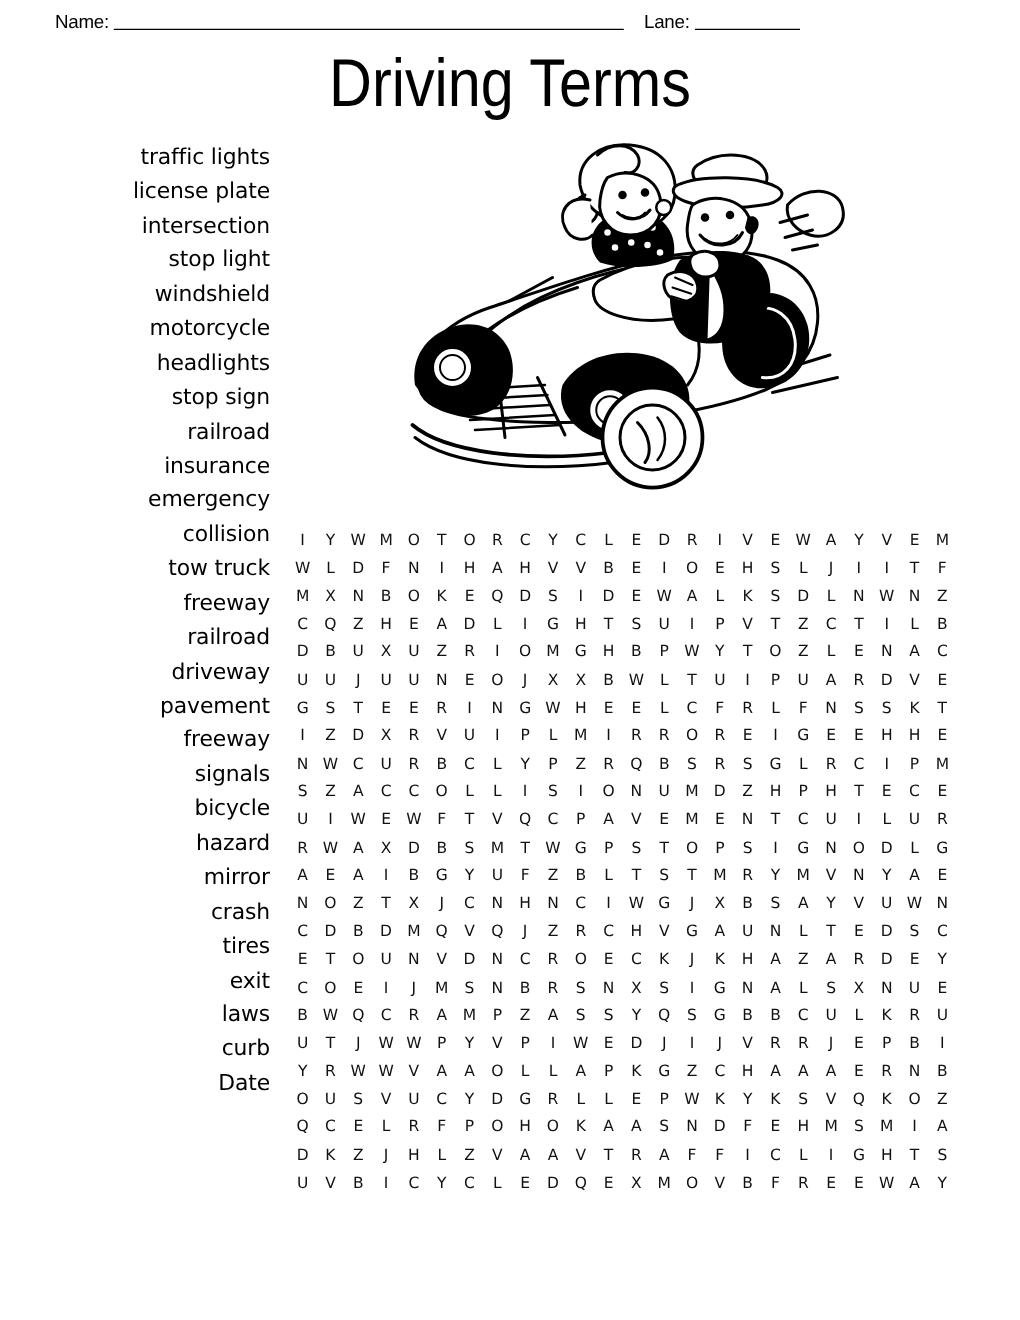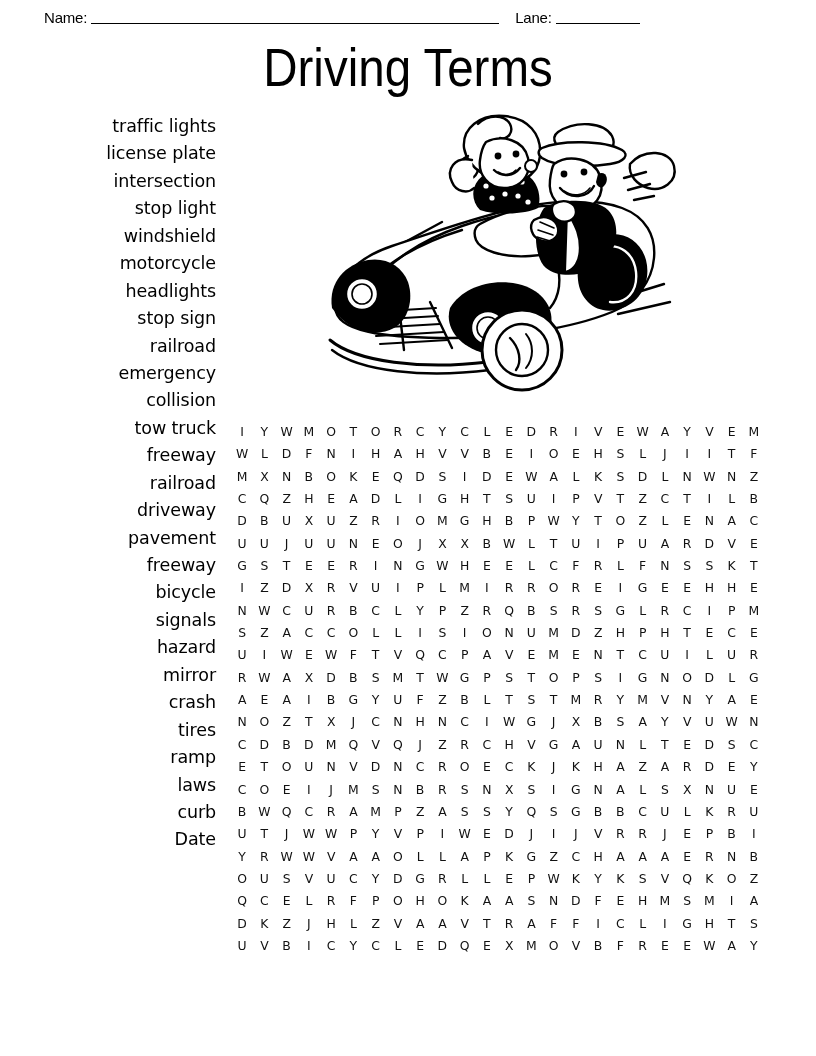--- a/index.html
+++ b/index.html
@@ -138,35 +138,36 @@
 <div class="wordlist">
     <div class="word">traffic lights</div>
     <div class="word">license plate</div>
     <div class="word">intersection</div>
     <div class="word">stop light</div>
     <div class="word">windshield</div>
     <div class="word">motorcycle</div>
     <div class="word">headlights</div>
     <div class="word">stop sign</div>
     <div class="word">railroad</div>
+    <div class="word">insurance</div>
     <div class="word">emergency</div>
     <div class="word">collision</div>
     <div class="word">tow truck</div>
     <div class="word">freeway</div>
     <div class="word">railroad</div>
     <div class="word">driveway</div>
     <div class="word">pavement</div>
     <div class="word">freeway</div>
+    <div class="word">signals</div>
     <div class="word">bicycle</div>
-    <div class="word">signals</div>
     <div class="word">hazard</div>
     <div class="word">mirror</div>
     <div class="word">crash</div>
     <div class="word">tires</div>
-    <div class="word">ramp</div>
+    <div class="word">exit</div>
     <div class="word">laws</div>
     <div class="word">curb</div>
     <div class="word">Date</div>
   </div>
 
 <div class="illustration">
   <svg viewBox="0 0 372 285" xmlns="http://www.w3.org/2000/svg">
     <g fill="none" stroke="#000" stroke-width="2.4" stroke-linecap="round" stroke-linejoin="round">
 
       <path d="M60 148 L130 110"></path>

